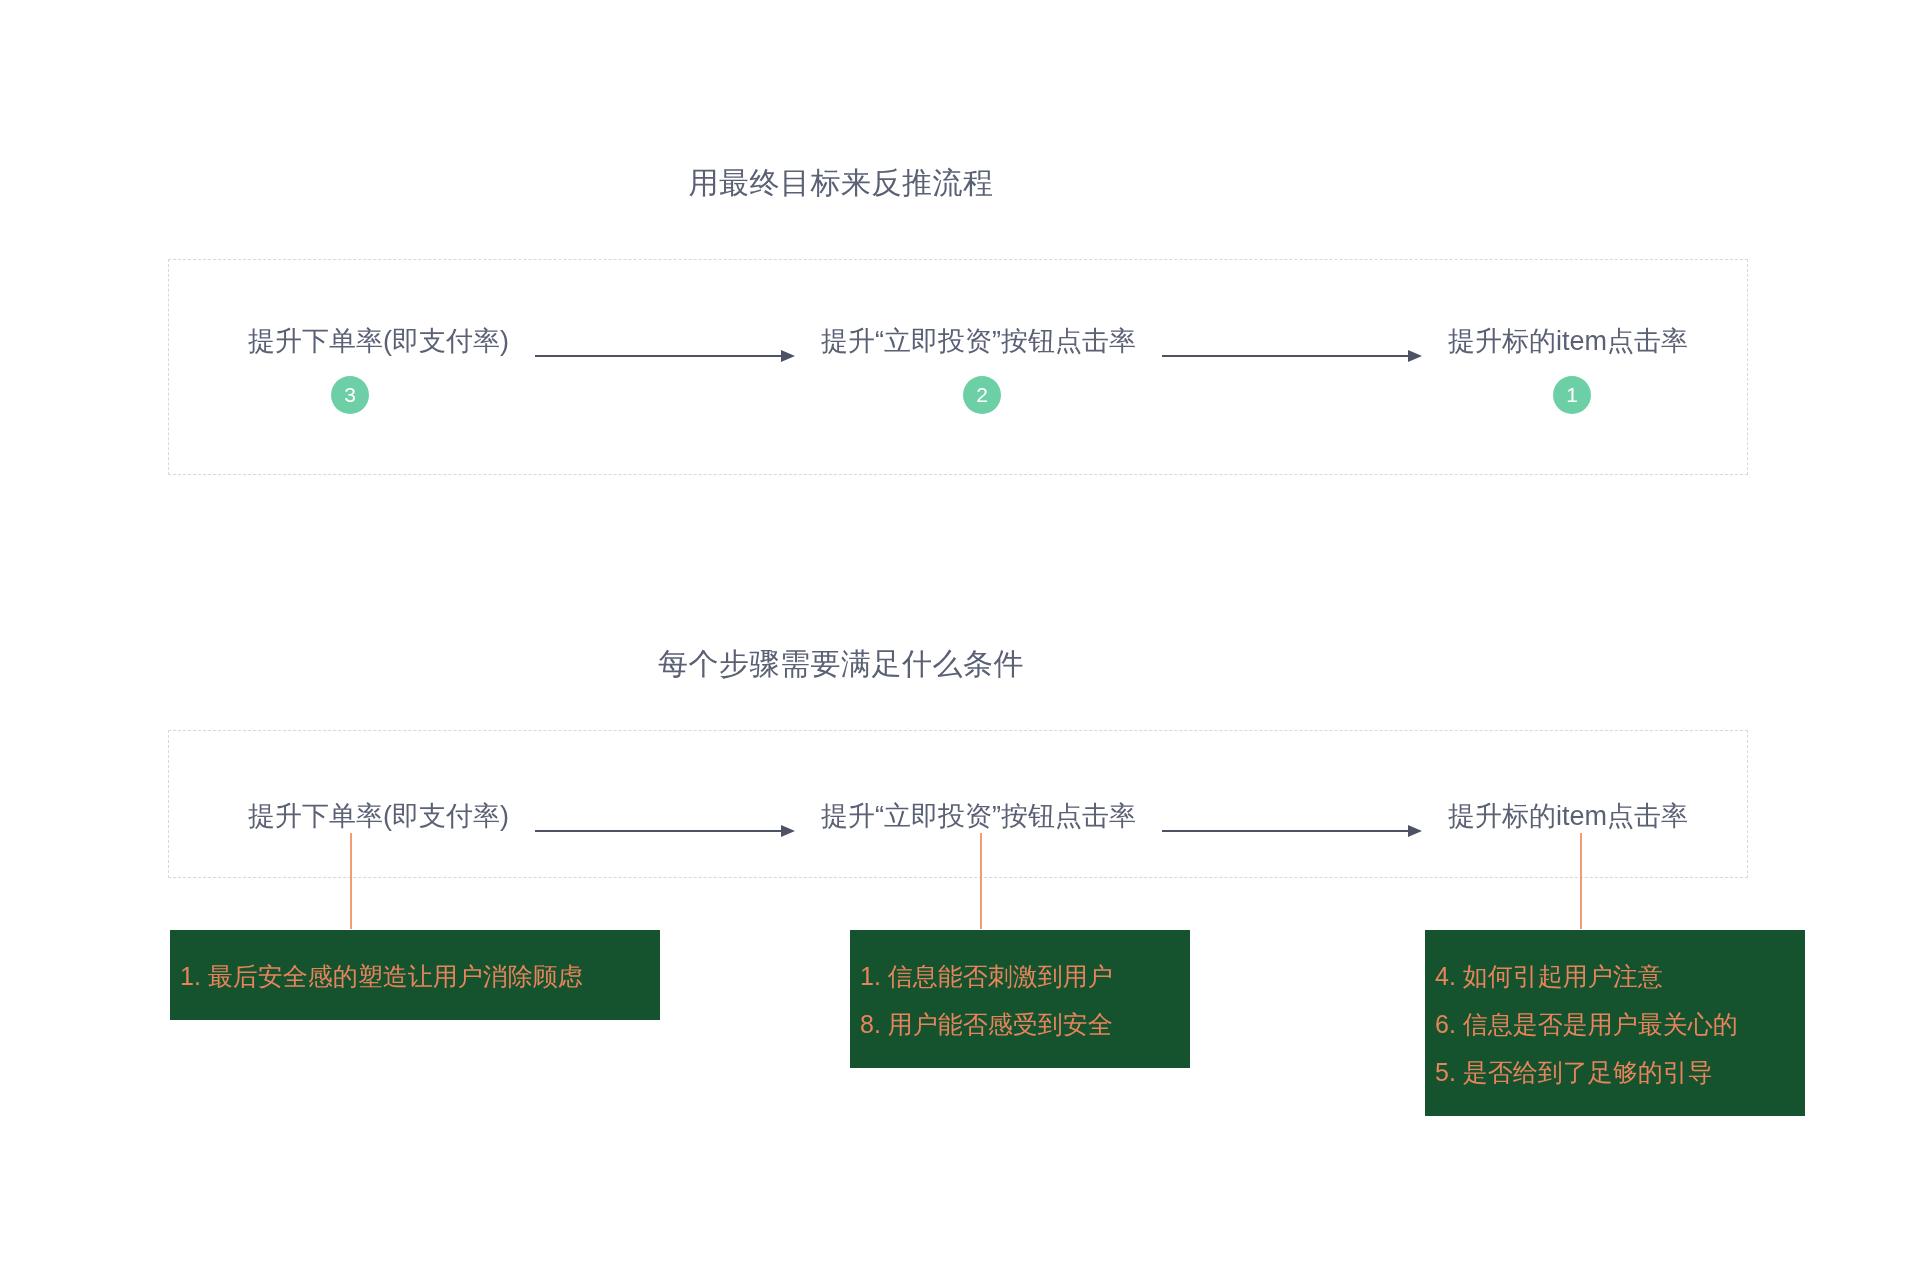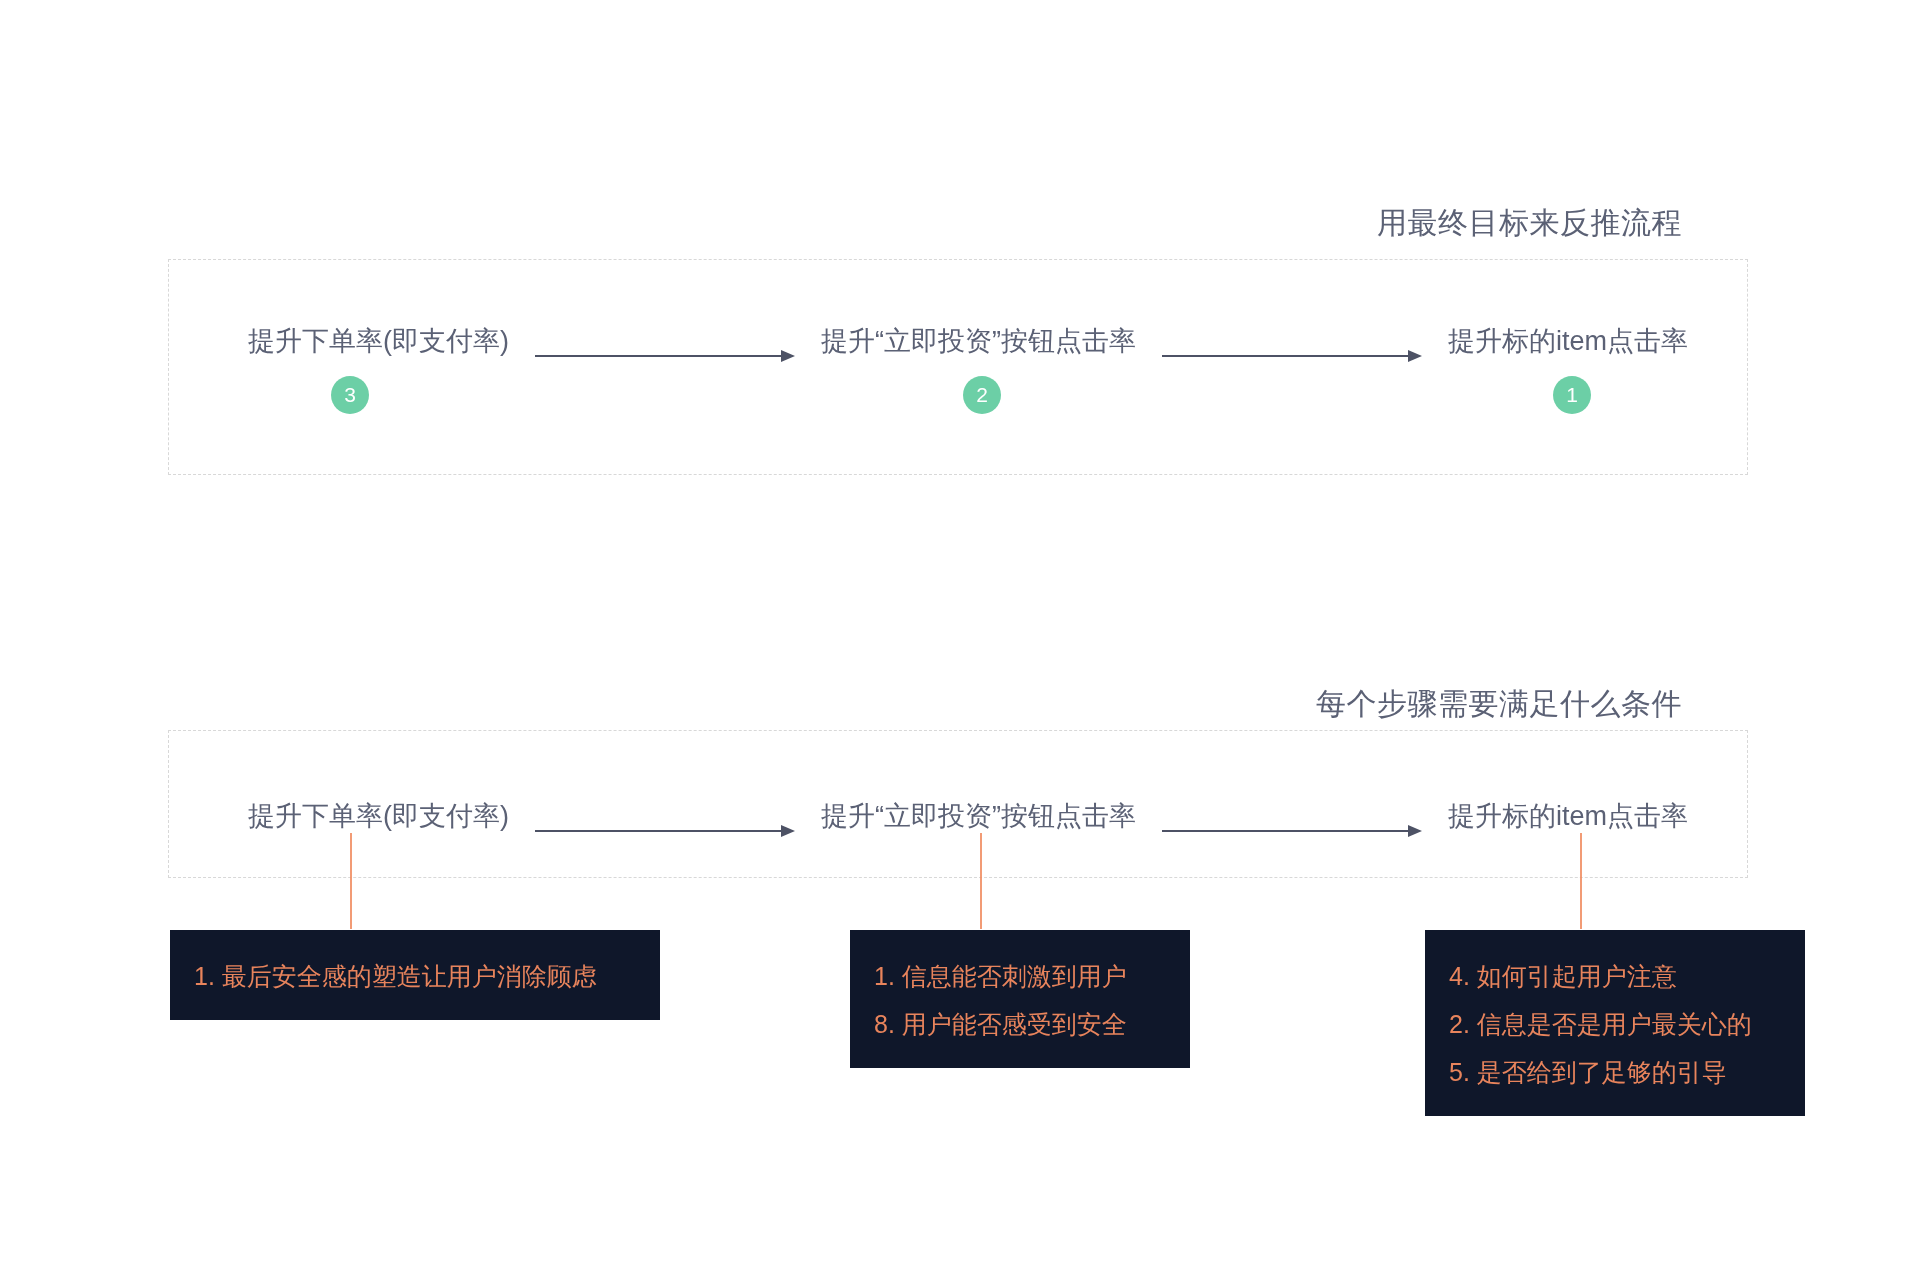--- a/index.html
+++ b/index.html
@@ -17,27 +17,26 @@
     height: 1276px;
     background: #ffffff;
     overflow: hidden;
   }
 
   
   .section-title {
     position: absolute;
     left: 0;
     width: 1682px;
-    text-align: right;
+    text-align: center;
     font-size: 30px;
     color: #5b6175;
     letter-spacing: 0.5px;
     font-weight: 400;
     white-space: nowrap;
-    margin-top: 40px;
   }
   #title-1 { top: 163px; }
   #title-2 { top: 644px; }
 
   
   .dashed-box {
     position: absolute;
     border: 1px dashed #d8d8d8;
     box-sizing: border-box;
     background: transparent;
@@ -141,23 +140,23 @@
     background: #f08a5d;
     opacity: 0.85;
   }
   #connector-1 { left: 350px; top: 833px; height: 96px; }
   #connector-2 { left: 980px; top: 833px; height: 96px; }
   #connector-3 { left: 1580px; top: 833px; height: 96px; }
 
   
   .note-card {
     position: absolute;
-    background: #0f172a;
+    background: #14532d;
     box-sizing: border-box;
-    padding: 22px 26px 20px 24px;
+    padding: 22px 26px 20px 10px;
   }
   #note-card-1 { left: 170px; top: 930px; width: 490px; }
   #note-card-2 { left: 850px; top: 930px; width: 340px; }
   #note-card-3 { left: 1425px; top: 930px; width: 380px; }
 
   .note-line {
     font-size: 25px;
     color: #e8845c;
     line-height: 48px;
     white-space: nowrap;
@@ -218,17 +217,17 @@
     <div class="note-line">1. 最后安全感的塑造让用户消除顾虑</div>
   </div>
 
   <div id="note-card-2" class="note-card">
     <div class="note-line">1. 信息能否刺激到用户</div>
     <div class="note-line">8. 用户能否感受到安全</div>
   </div>
 
   <div id="note-card-3" class="note-card">
     <div class="note-line">4. 如何引起用户注意</div>
-    <div class="note-line">2. 信息是否是用户最关心的</div>
+    <div class="note-line">6. 信息是否是用户最关心的</div>
     <div class="note-line">5. 是否给到了足够的引导</div>
   </div>
 
 </div>
 
 </body></html>

